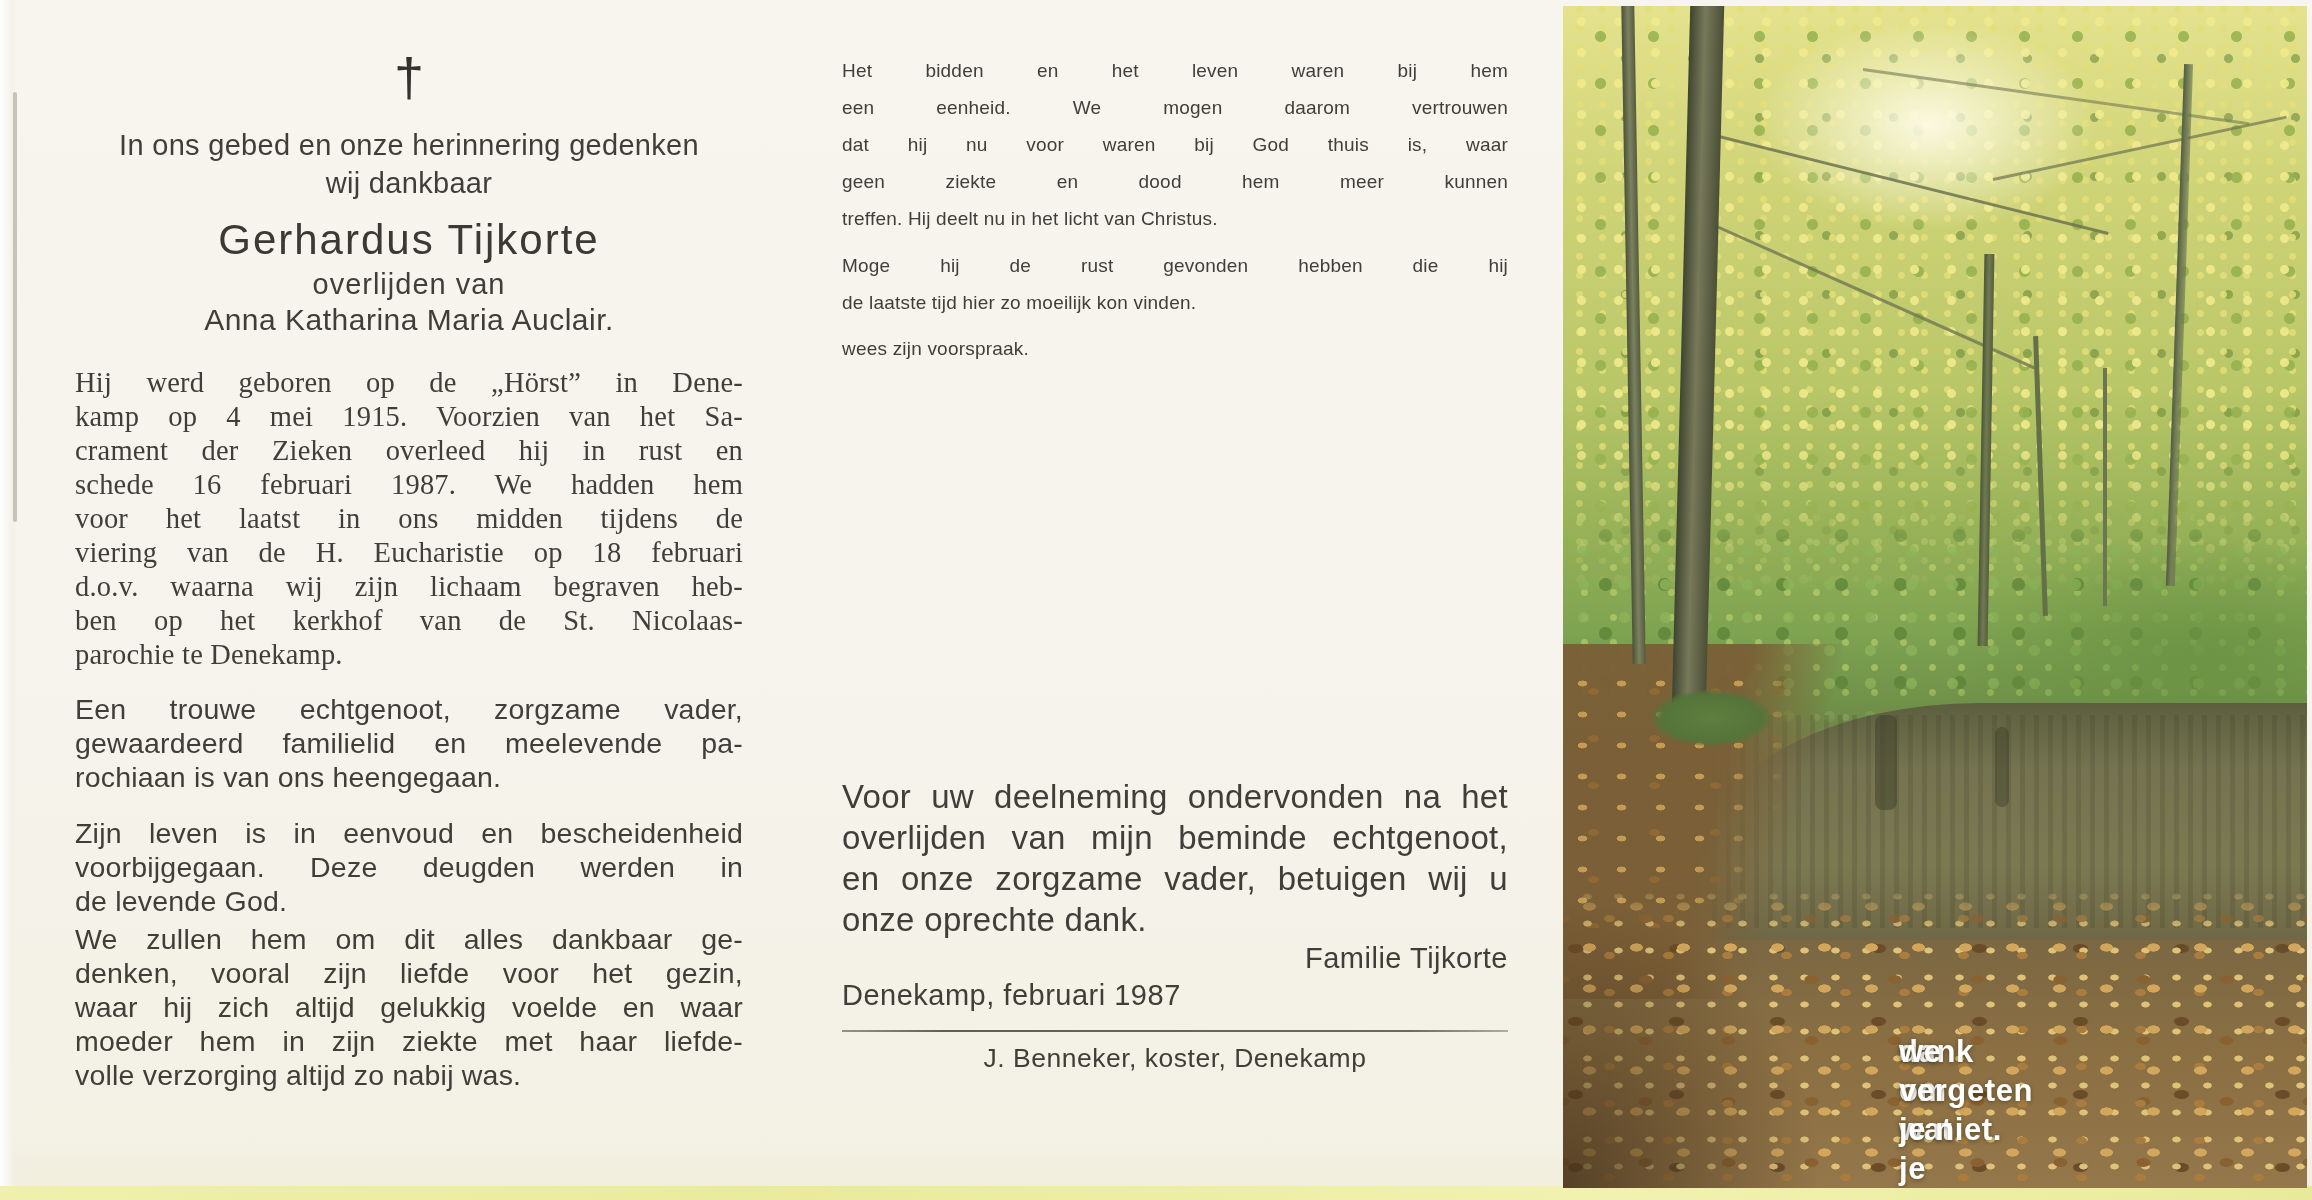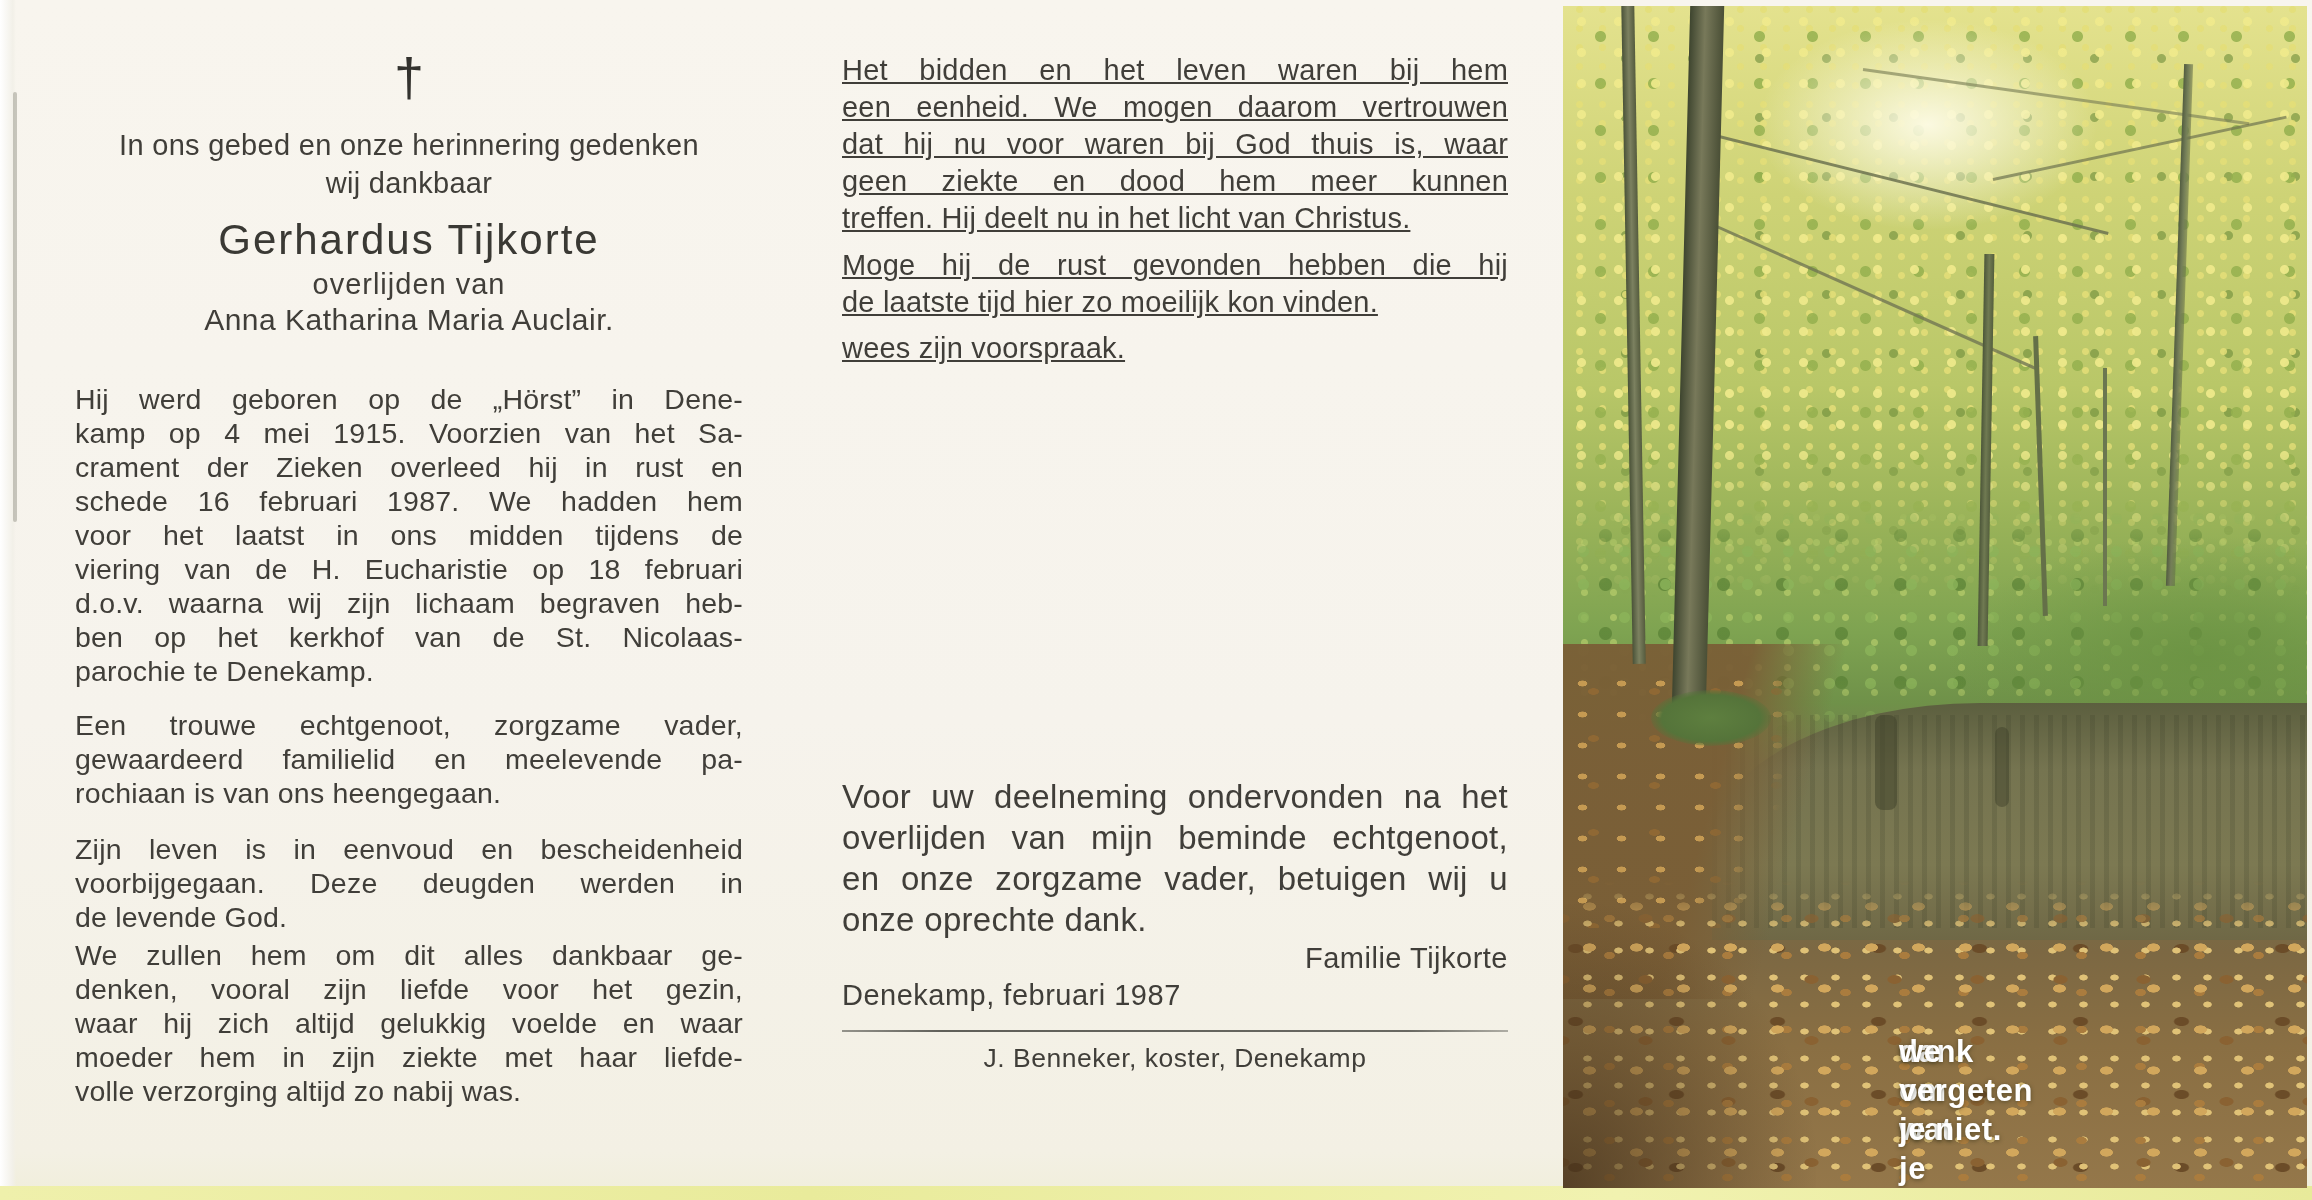--- a/index.html
+++ b/index.html
@@ -19,25 +19,25 @@
   .left-col{position:absolute;left:75px;top:28px;width:668px;}
   .mid-col{position:absolute;left:842px;top:52px;width:666px;}
   .cross{font-size:54px;line-height:70px;text-align:center;margin-top:14px;color:#33322e;}
   .intro{margin-top:14px;font-size:29px;line-height:38px;text-align:center;letter-spacing:.3px;}
   .name{margin-top:14px;font-size:42px;line-height:48px;text-align:center;letter-spacing:2px;color:#3a3934;}
   .relation{margin-top:2px;font-size:29px;line-height:36px;text-align:center;letter-spacing:1px;}
   .spouse{font-size:30px;line-height:36px;text-align:center;letter-spacing:.5px;}
   .p{font-size:28.5px;line-height:34px;letter-spacing:.2px;}
   .p .ln{text-align:justify;text-align-last:justify;}
   .p .ln-last{text-align-last:left;}
-  .lp1{margin-top:44px;}
+  .lp1{margin-top:28px;font-family:Liberation Serif, serif;}
   .lp2{margin-top:20px;}
   .lp3{margin-top:22px;}
   .lp4{margin-top:4px;}
-  .mp{font-size:29px;line-height:37px;letter-spacing:.2px;text-decoration:underline;}
+  .mp{font-size:19px;line-height:37px;letter-spacing:.2px;}
   .mp2{margin-top:10px;}
   .mp3{margin-top:9px;}
   .thanks{margin-top:409px;font-size:33px;line-height:41px;letter-spacing:.3px;}
   .signature{font-size:29px;line-height:37px;text-align:right;letter-spacing:.5px;}
   .dateline{font-size:29px;line-height:37px;text-align:left;letter-spacing:.5px;}
   .divider{margin-top:16px;height:2px;background:linear-gradient(90deg,rgba(70,70,64,.55),rgba(70,70,64,.85) 15%,rgba(70,70,64,.8) 85%,rgba(70,70,64,.4));}
   .credit{margin-top:10px;font-size:26.5px;line-height:33px;text-align:center;letter-spacing:.5px;}
   
   .photo{position:absolute;left:1563px;top:6px;width:744px;height:1182px;overflow:hidden;background:#cfd479;}
   .photo *{position:absolute;}

